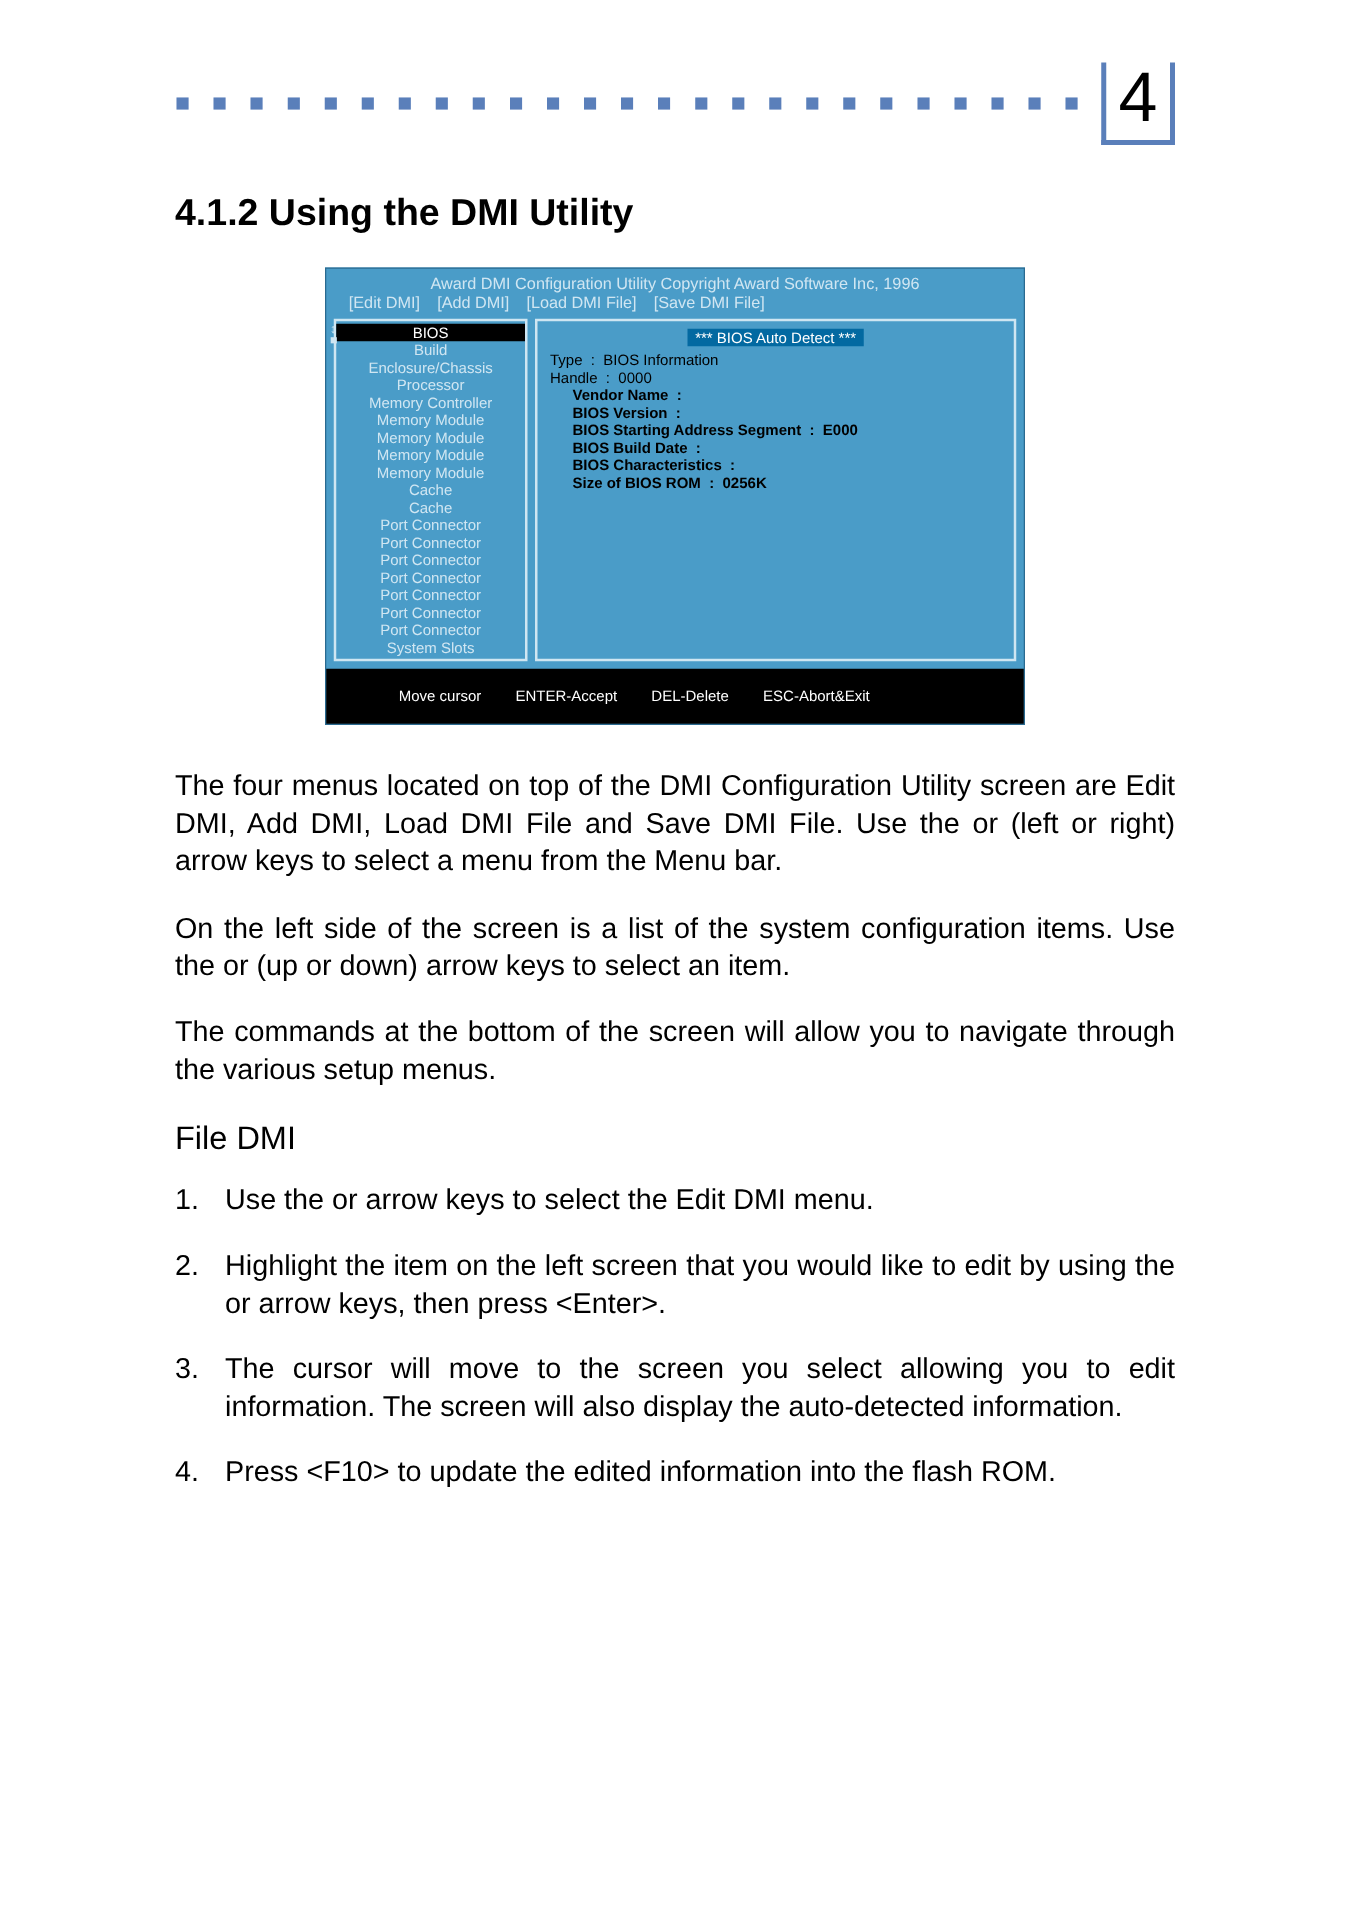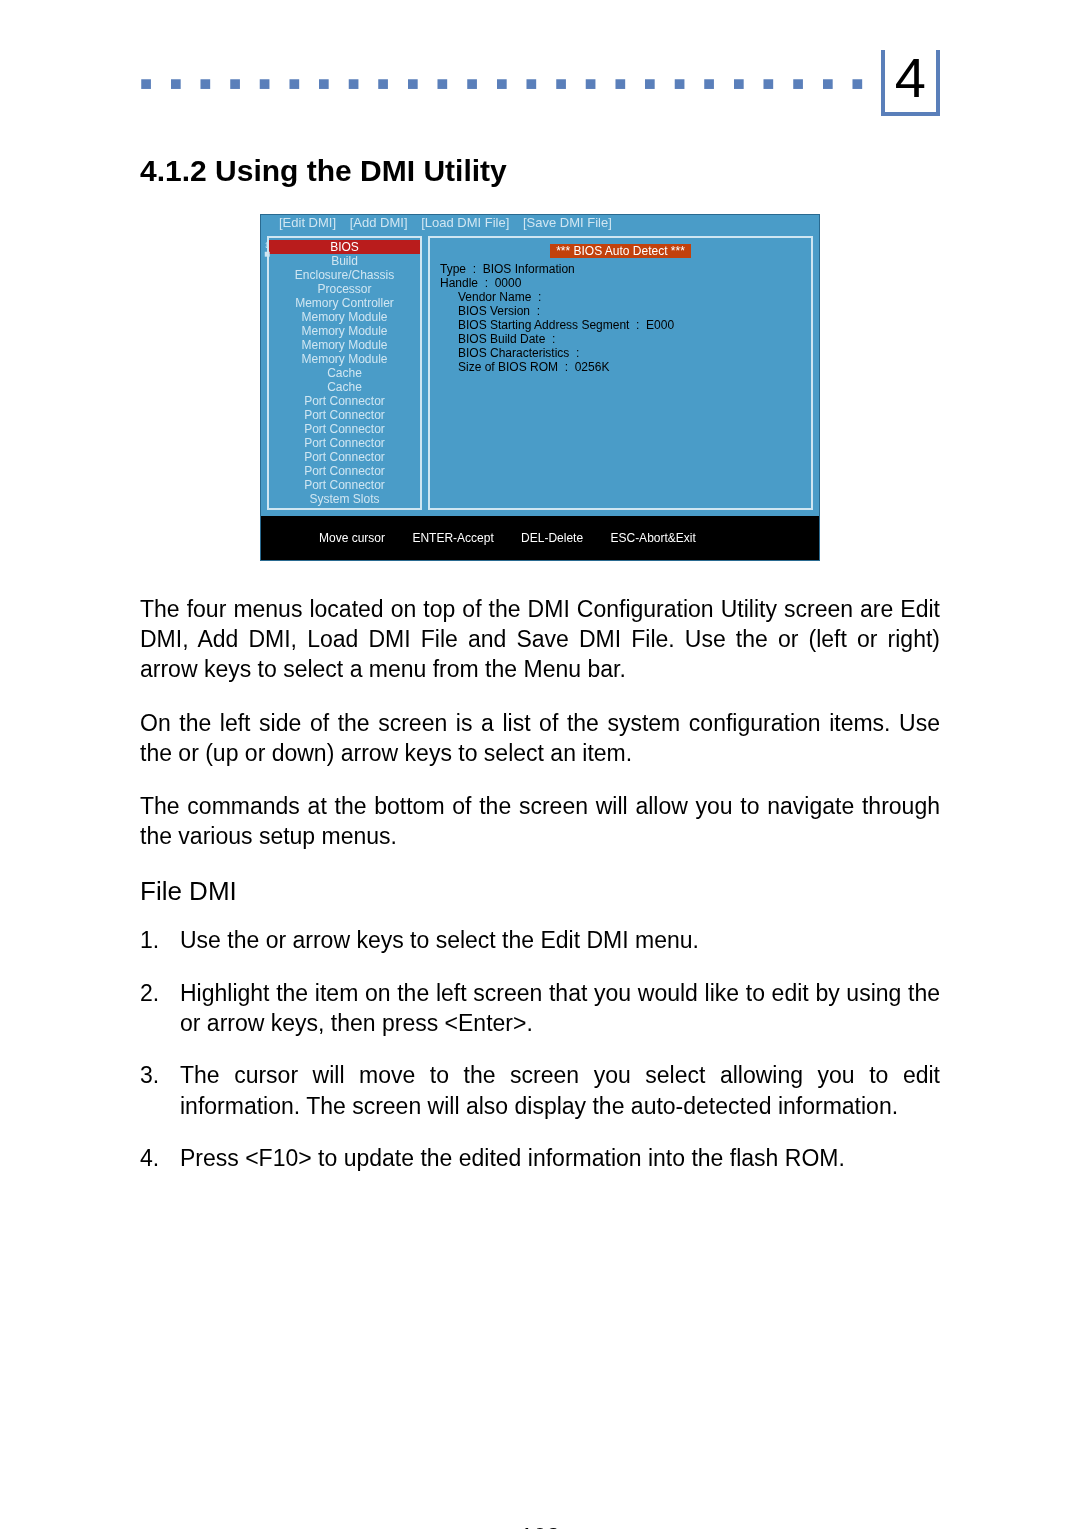--- a/index.html
+++ b/index.html
@@ -90,45 +90,45 @@
     color: #d0e6f2;
     line-height: 9px;
   }
   .dmi-left .item {
     font-size: 12px;
     text-align: center;
     color: #d0e6f2;
     line-height: 14px;
   }
   .dmi-left .item.selected {
-    background: #b91c1c;
+    background: #000000;
     color: #fff;
   }
   .dmi-right {
     flex: 1;
     background: #4a9cc8;
     border: 2px solid #cfe6f2;
     padding: 6px 10px;
     color: #000;
     font-size: 12px;
     line-height: 14px;
   }
   .dmi-right .auto {
     text-align: center;
     margin-bottom: 4px;
   }
   .dmi-right .auto span {
-    background: #c2410c;
+    background: #0369a1;
     color: #fff;
     padding: 0 6px;
     font-size: 12px;
     text-align: center;
   }
   .dmi-right .line { white-space: pre; }
-  .dmi-right .indent { padding-left: 18px; }
+  .dmi-right .indent { padding-left: 18px; font-weight: bold; }
   .dmi-bottom {
     background: #000;
     color: #fff;
     font-size: 12px;
     padding: 3px 8px;
   }
   .dmi-bottom span { display:inline-block; margin: 12px 12px; }
 
   
   .para {
@@ -172,20 +172,21 @@
 <div class="page">
 
   <div class="header-row">
     <div class="dots">■ ■ ■ ■ ■ ■ ■ ■ ■ ■ ■ ■ ■ ■ ■ ■ ■ ■ ■ ■ ■ ■ ■ ■ ■ ■ ■ ■ ■ ■ ■ ■ ■ ■ ■ ■ ■</div>
     <div class="chapter-box">4</div>
   </div>
 
   <h2 class="section-title">4.1.2  Using the DMI Utility</h2>
 
   <div class="dmi-shot">
+    <div class="dmi-top">Award DMI Configuration Utility Copyright Award Software Inc, 1996</div>
     <div class="dmi-menus">
       <span>[Edit DMI]</span>
       <span>[Add DMI]</span>
       <span>[Load DMI File]</span>
       <span>[Save DMI File]</span>
     </div>
     <div class="dmi-body">
       <div class="dmi-left">
         <div class="dmi-scroll-mark">↕<br>■</div>
         <div class="item selected">BIOS</div>

